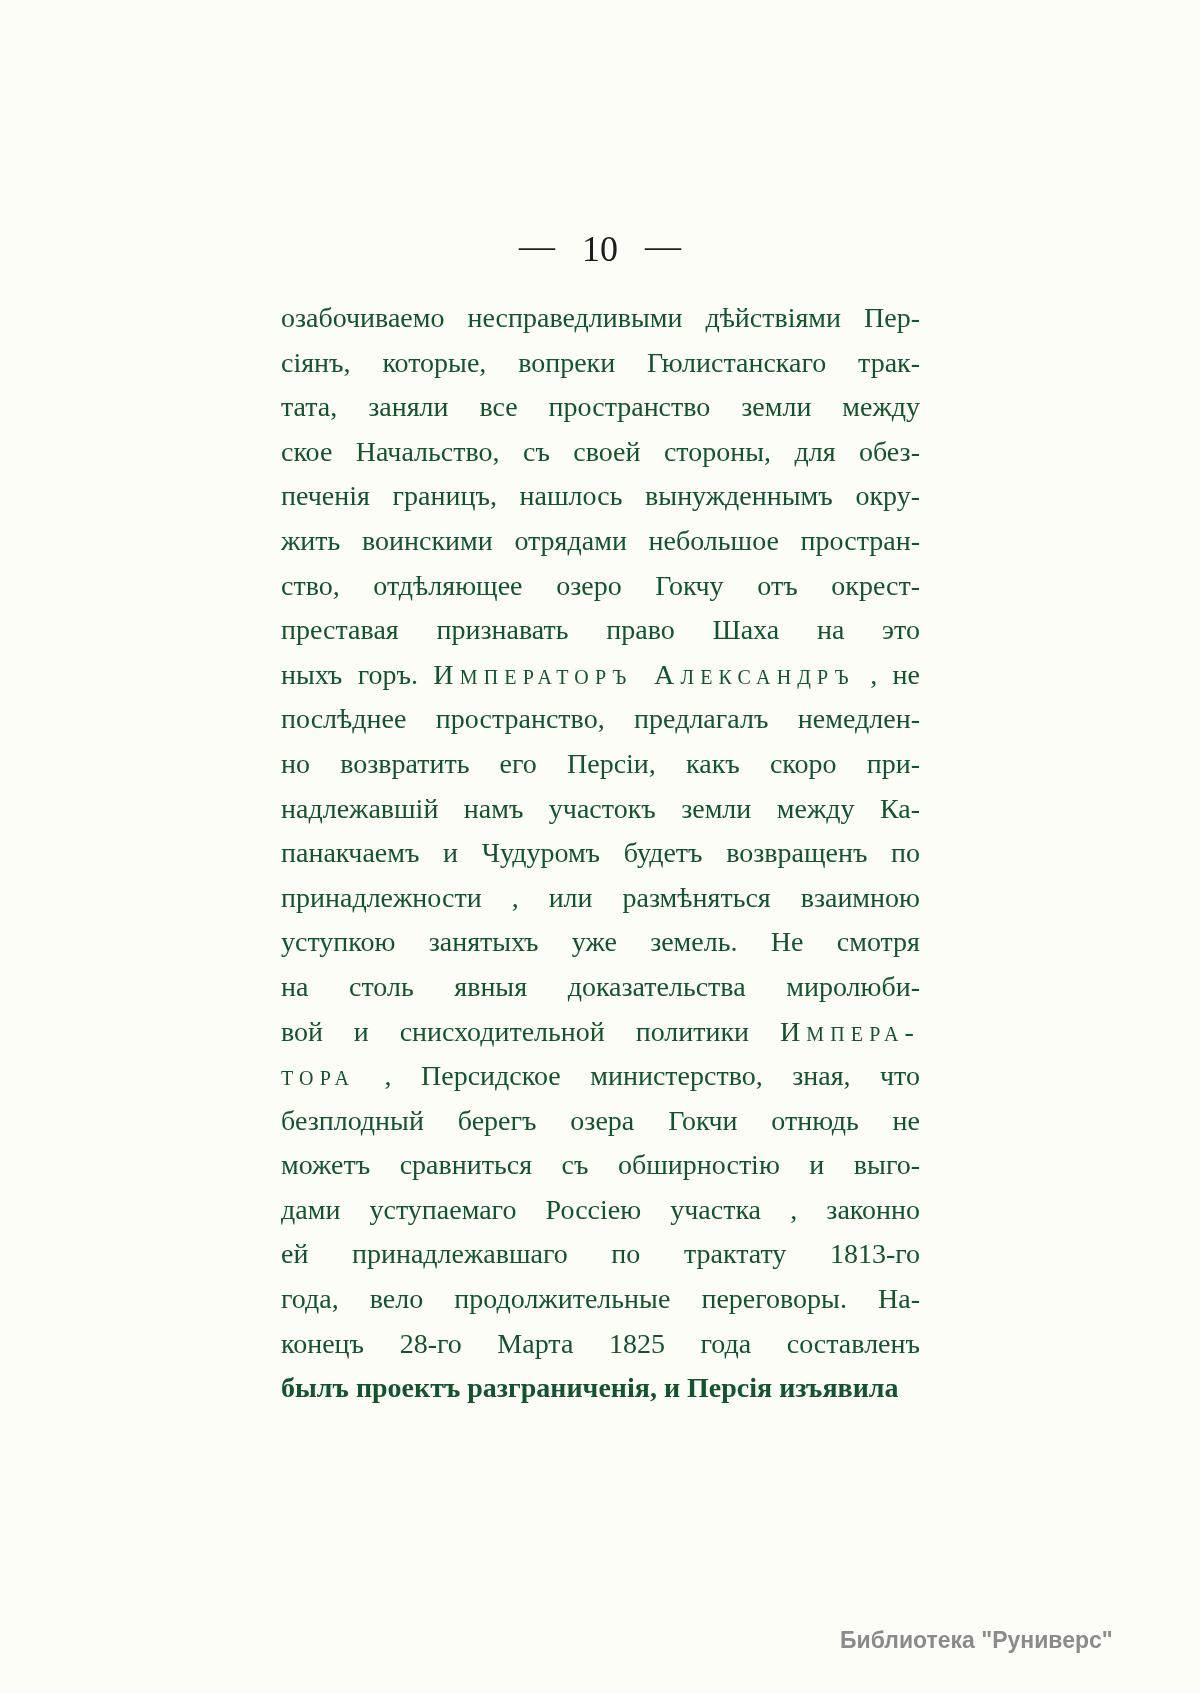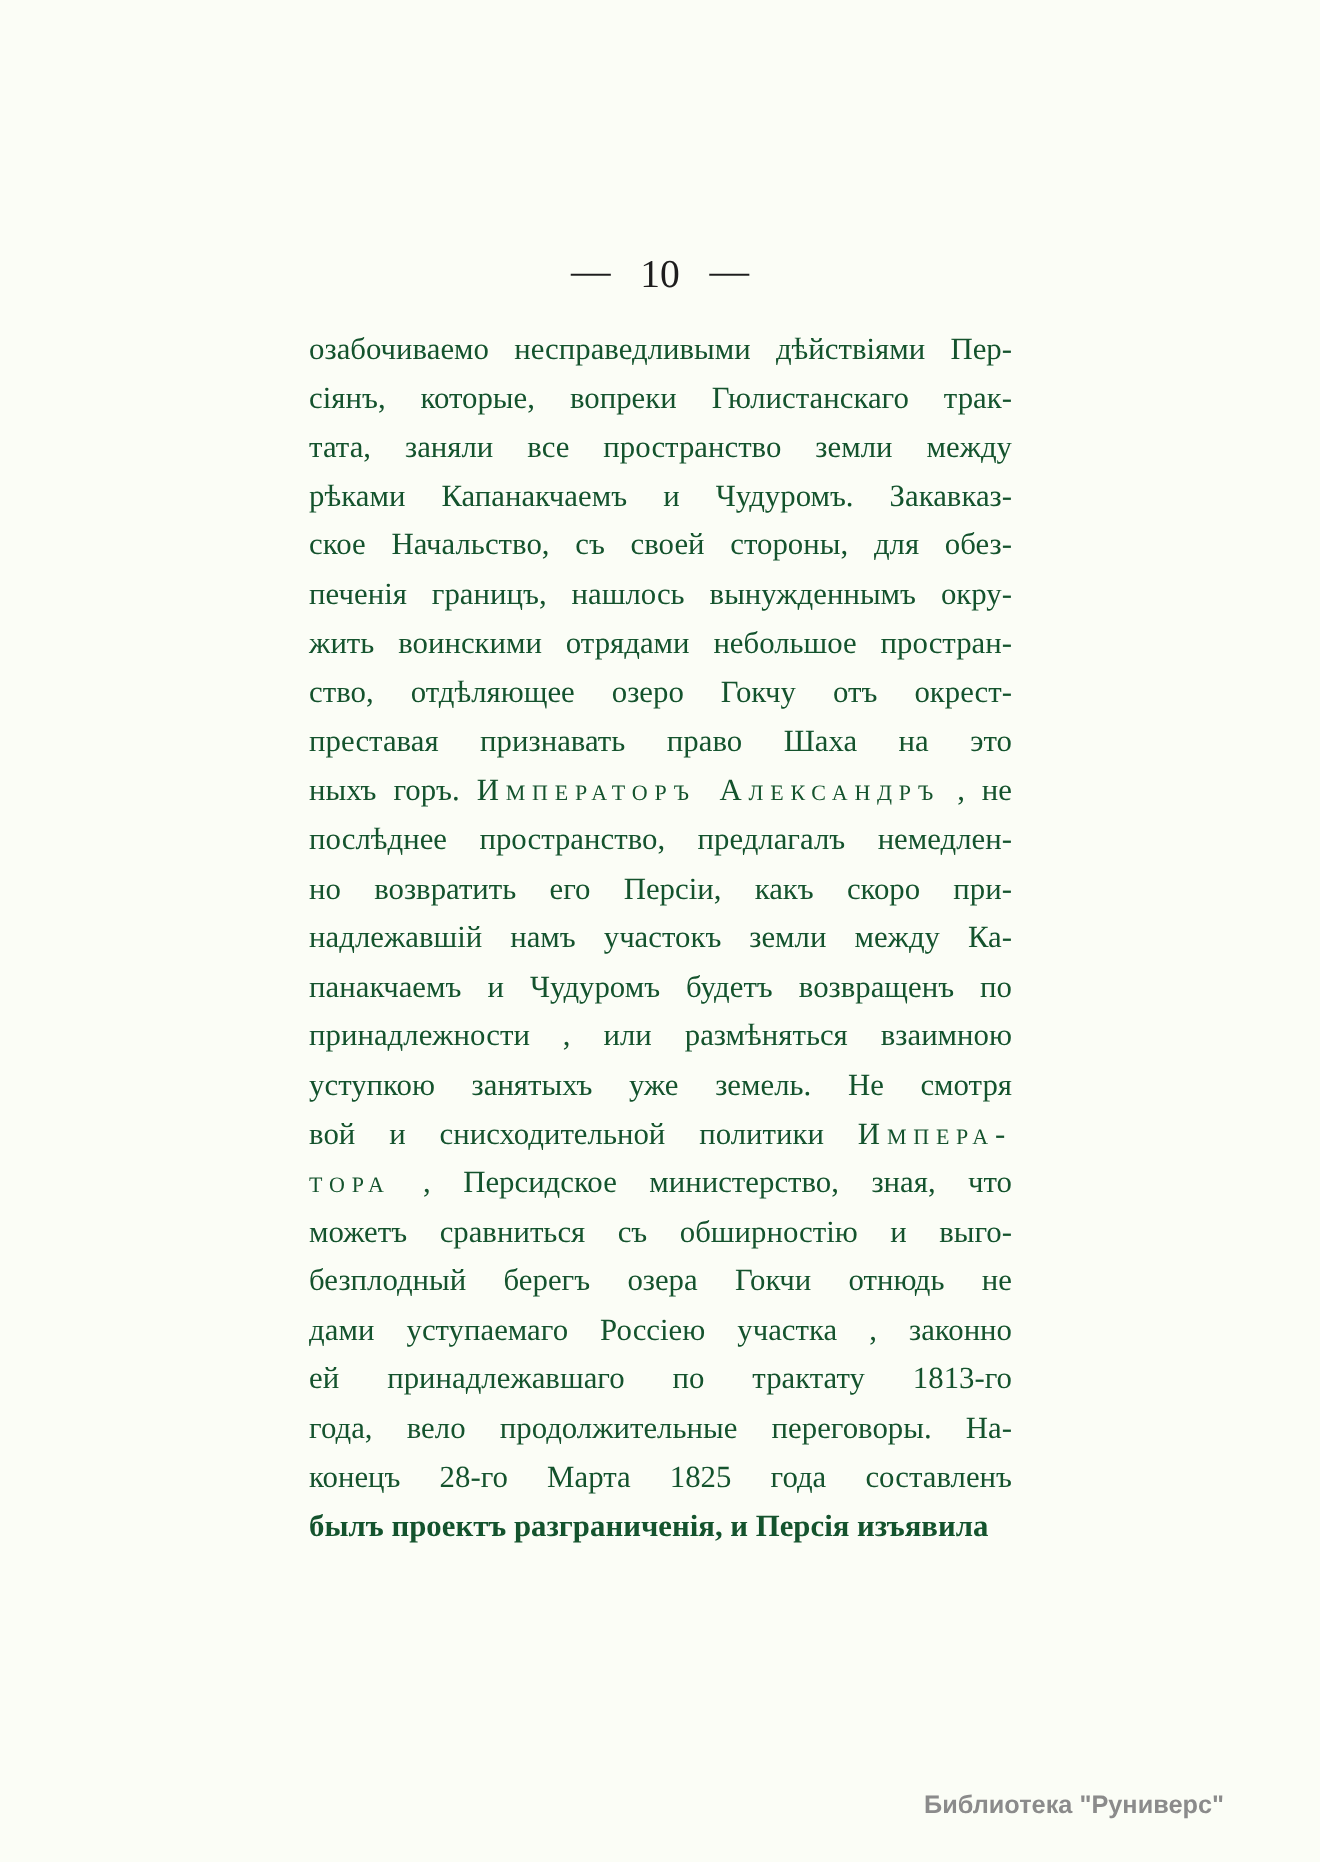--- a/index.html
+++ b/index.html
@@ -76,37 +76,37 @@
   <div class="page-header">
     <span class="dash">—</span>
     <span class="num">10</span>
     <span class="dash">—</span>
   </div>
 
   <div class="text-block">
       <div class="line"><span>озабочиваемо несправедливыми дѣйствіями Пер-</span></div>
       <div class="line"><span>сіянъ, которые, вопреки Гюлистанскаго трак-</span></div>
       <div class="line"><span>тата, заняли все пространство земли между</span></div>
-      <div class="line"><span>рѣками Капанакчаемъ и Чудуромъ. Закавказ-</span></div>
       <div class="line"><span>ское Начальство, съ своей стороны, для обез-</span></div>
       <div class="line"><span>печенія границъ, нашлось вынужденнымъ окру-</span></div>
       <div class="line"><span>жить воинскими отрядами небольшое простран-</span></div>
       <div class="line"><span>ство, отдѣляющее озеро Гокчу отъ окрест-</span></div>
       <div class="line"><span>преставая признавать право Шаха на это</span></div>
       <div class="line"><span>ныхъ горъ. </span><span class="sc">Императоръ Александръ</span><span> , не</span></div>
       <div class="line"><span>послѣднее пространство, предлагалъ немедлен-</span></div>
       <div class="line"><span>но возвратить его Персіи, какъ скоро при-</span></div>
       <div class="line"><span>надлежавшій намъ участокъ земли между Ка-</span></div>
       <div class="line"><span>панакчаемъ и Чудуромъ будетъ возвращенъ по</span></div>
       <div class="line"><span>принадлежности , или размѣняться взаимною</span></div>
       <div class="line"><span>уступкою занятыхъ уже земель. Не смотря</span></div>
+      <div class="line"><span>на столь явныя доказательства миролюби-</span></div>
       <div class="line"><span>вой и снисходительной политики </span><span class="sc">Импера-</span></div>
       <div class="line"><span class="sc">тора</span><span> , Персидское министерство, зная, что</span></div>
+      <div class="line"><span>безплодный берегъ озера Гокчи отнюдь не</span></div>
       <div class="line"><span>можетъ сравниться съ обширностію и выго-</span></div>
-      <div class="line"><span>безплодный берегъ озера Гокчи отнюдь не</span></div>
       <div class="line"><span>дами уступаемаго Россіею участка , законно</span></div>
       <div class="line"><span>ей принадлежавшаго по трактату 1813-го</span></div>
       <div class="line"><span>года, вело продолжительные переговоры. На-</span></div>
       <div class="line"><span>конецъ 28-го Марта 1825 года составленъ</span></div>
       <div class="line last"><span>былъ проектъ разграниченія, и Персія изъявила</span></div>
     </div>
 
   <div class="watermark">Библиотека "Руниверс"</div>
 
 </div>

